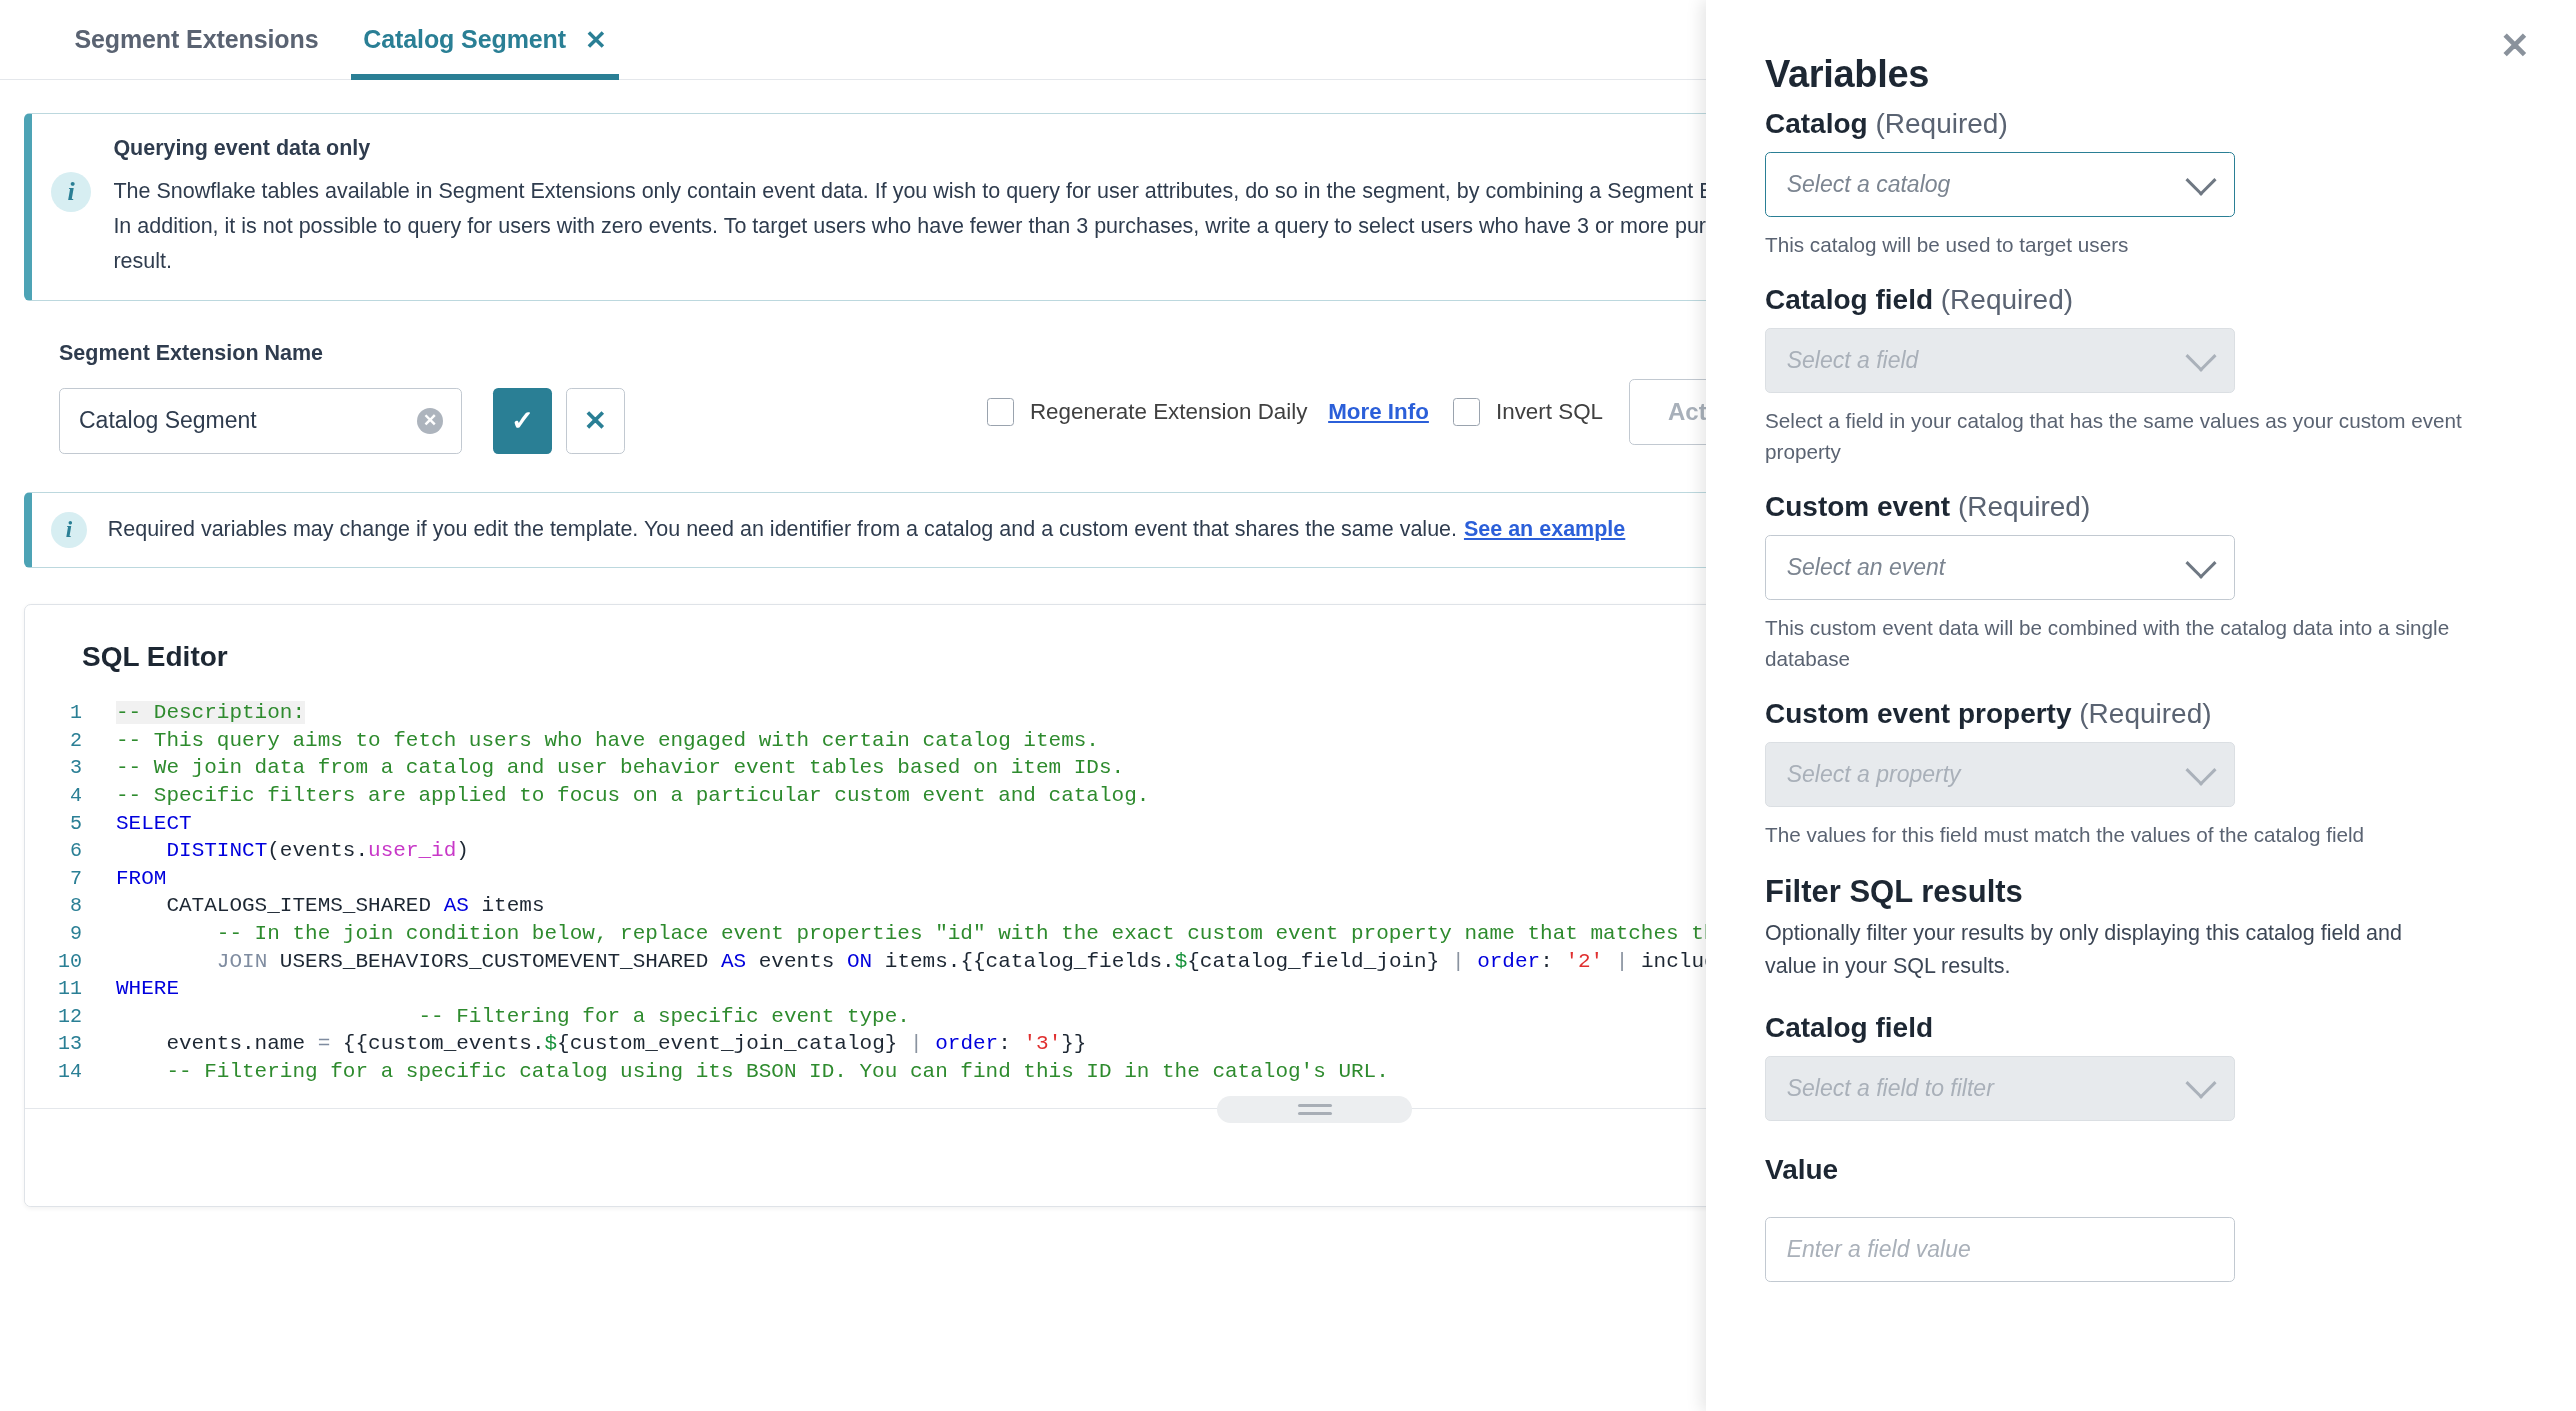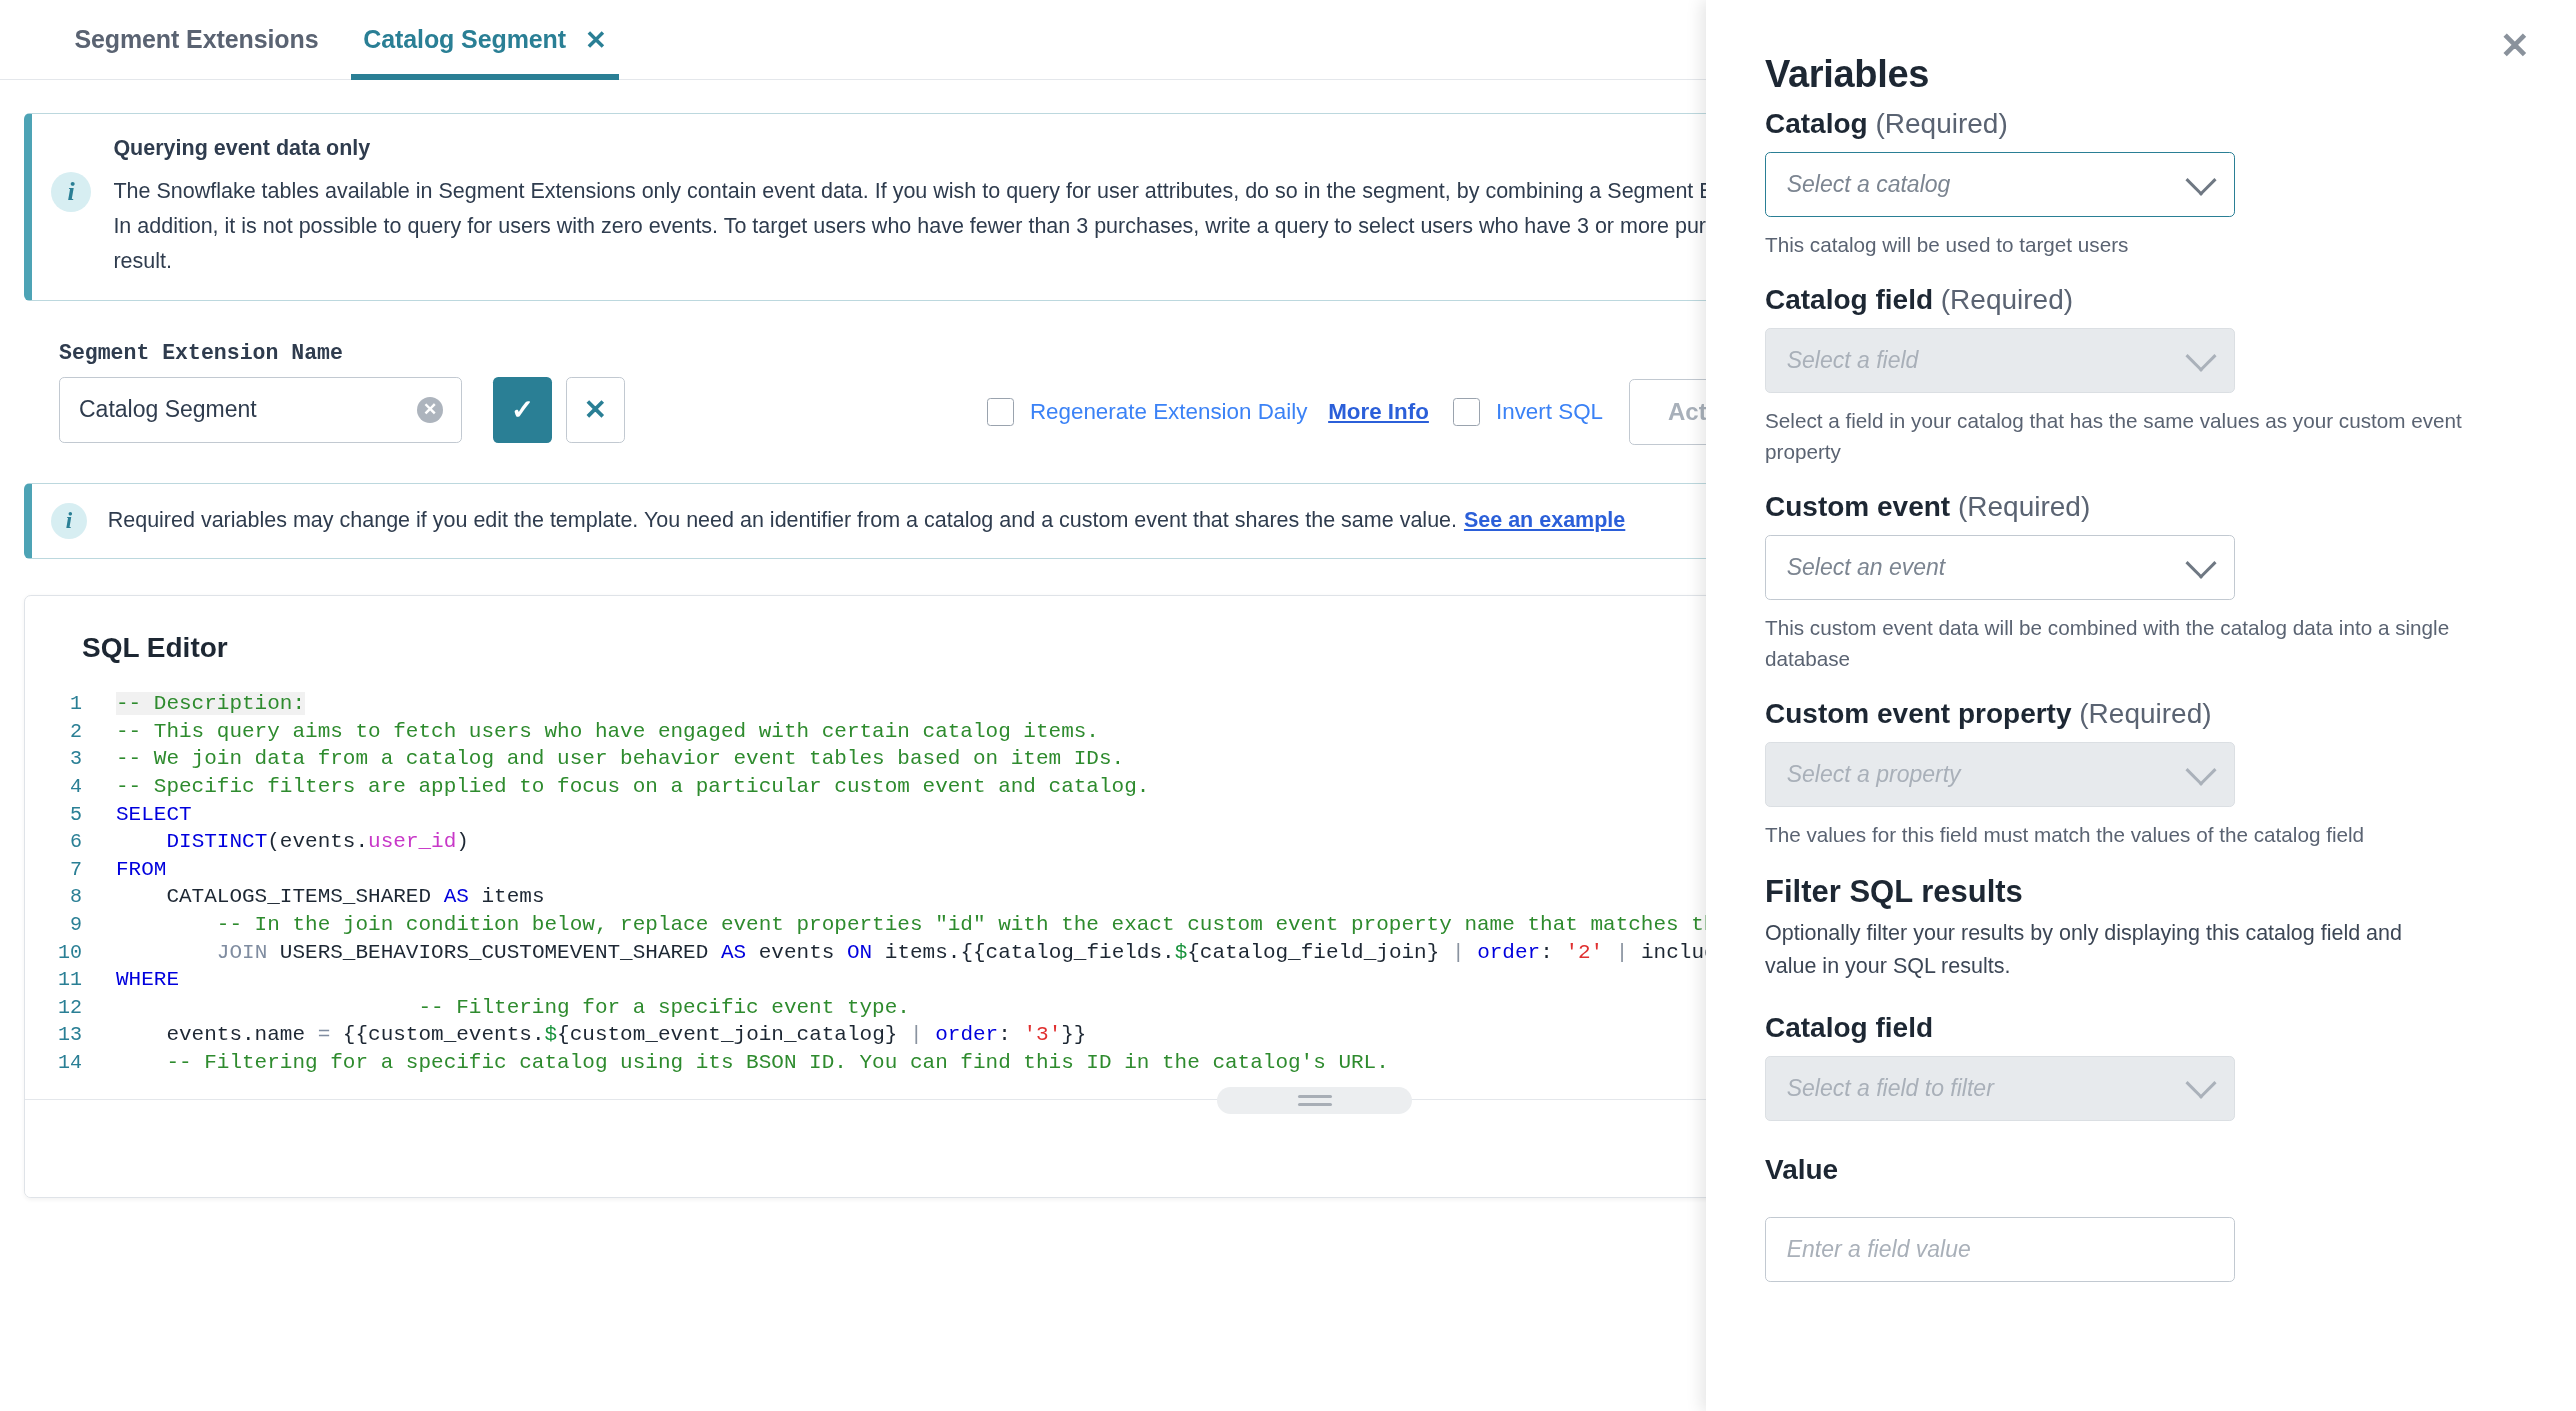--- a/index.html
+++ b/index.html
@@ -117,22 +117,21 @@
     display: flex;
     align-items: flex-start;
     margin: 40px 0 0 59px;
     position: relative;
   }
   .name-col { display: flex; flex-direction: column; }
   .name-label {
     font-size: 21.5px;
     font-weight: 700;
     color: #2f3c4e;
-    margin-bottom: 12px;
-    font-family: Liberation Mono, monospace;
+    margin-bottom: 22px;
   }
   .name-input-wrap {
     display: flex;
     align-items: center;
   }
   .name-input {
     width: 403px;
     height: 66px;
     box-sizing: border-box;
     border: 0.9px solid #c2c9d1;
@@ -192,21 +191,21 @@
     width: 27.6px; height: 27.6px;
     border: 1.7px solid #9aa3ae;
     border-radius: 3.4px;
     background: #fff;
     box-sizing: border-box;
     cursor: pointer;
     flex: 0 0 auto;
   }
   .chk-label {
     font-size: 22.4px;
-    color: #3b82f6;
+    color: #404040;
     margin-left: 15.5px;
   }
   .link-blue {
     font-size: 22.4px;
     color: #2b5fd9;
     text-decoration: underline;
     font-weight: 700;
     margin-left: 20.7px;
     cursor: pointer;
   }

